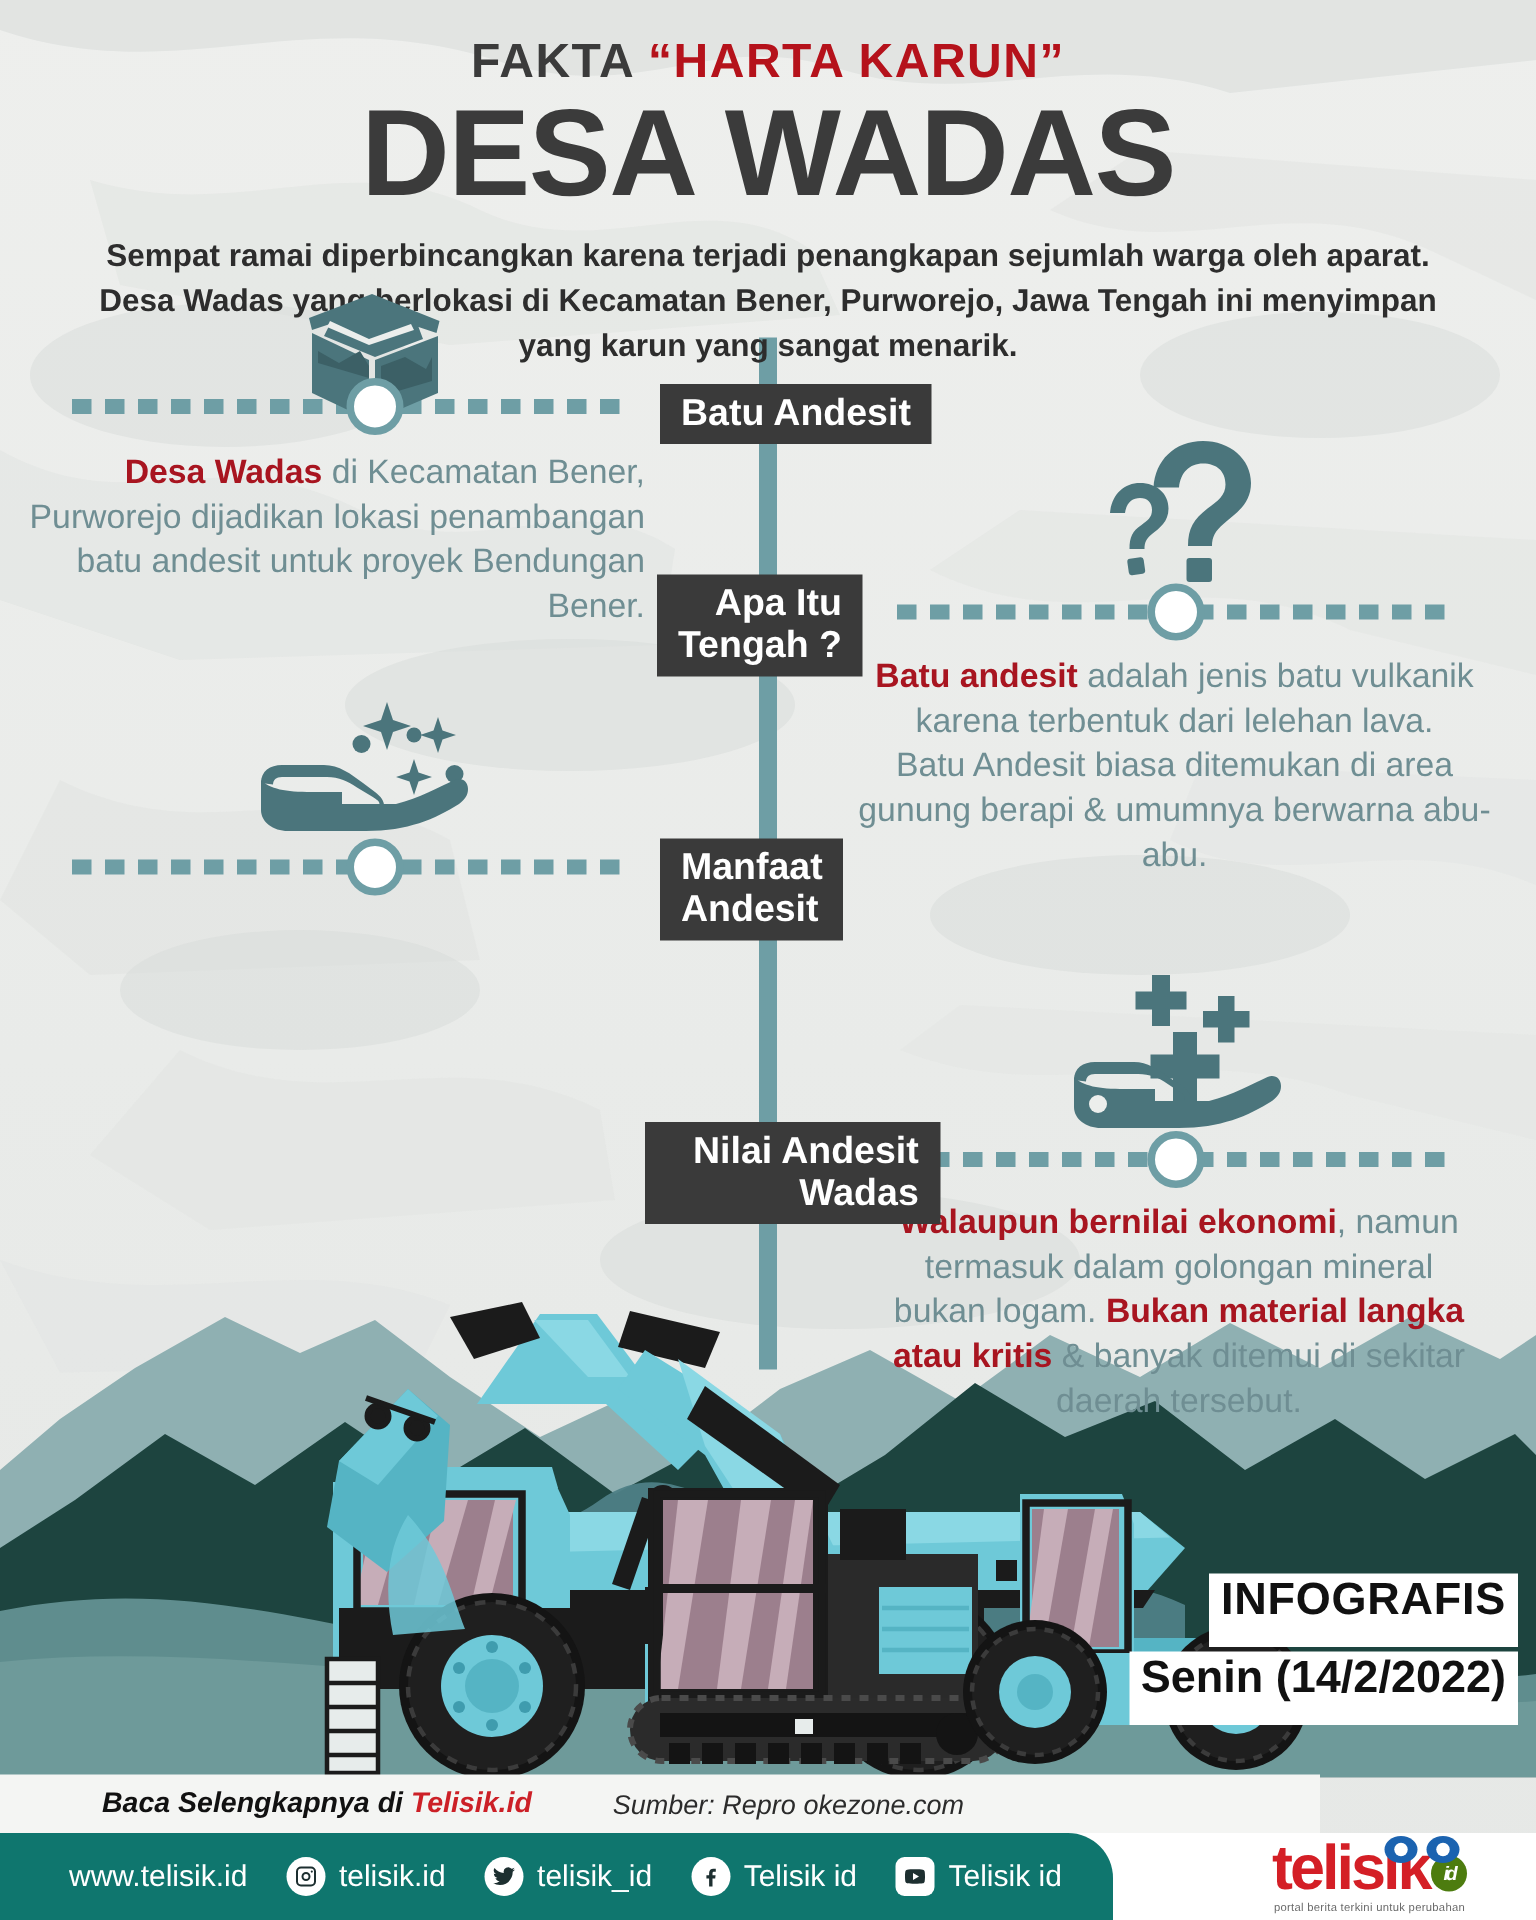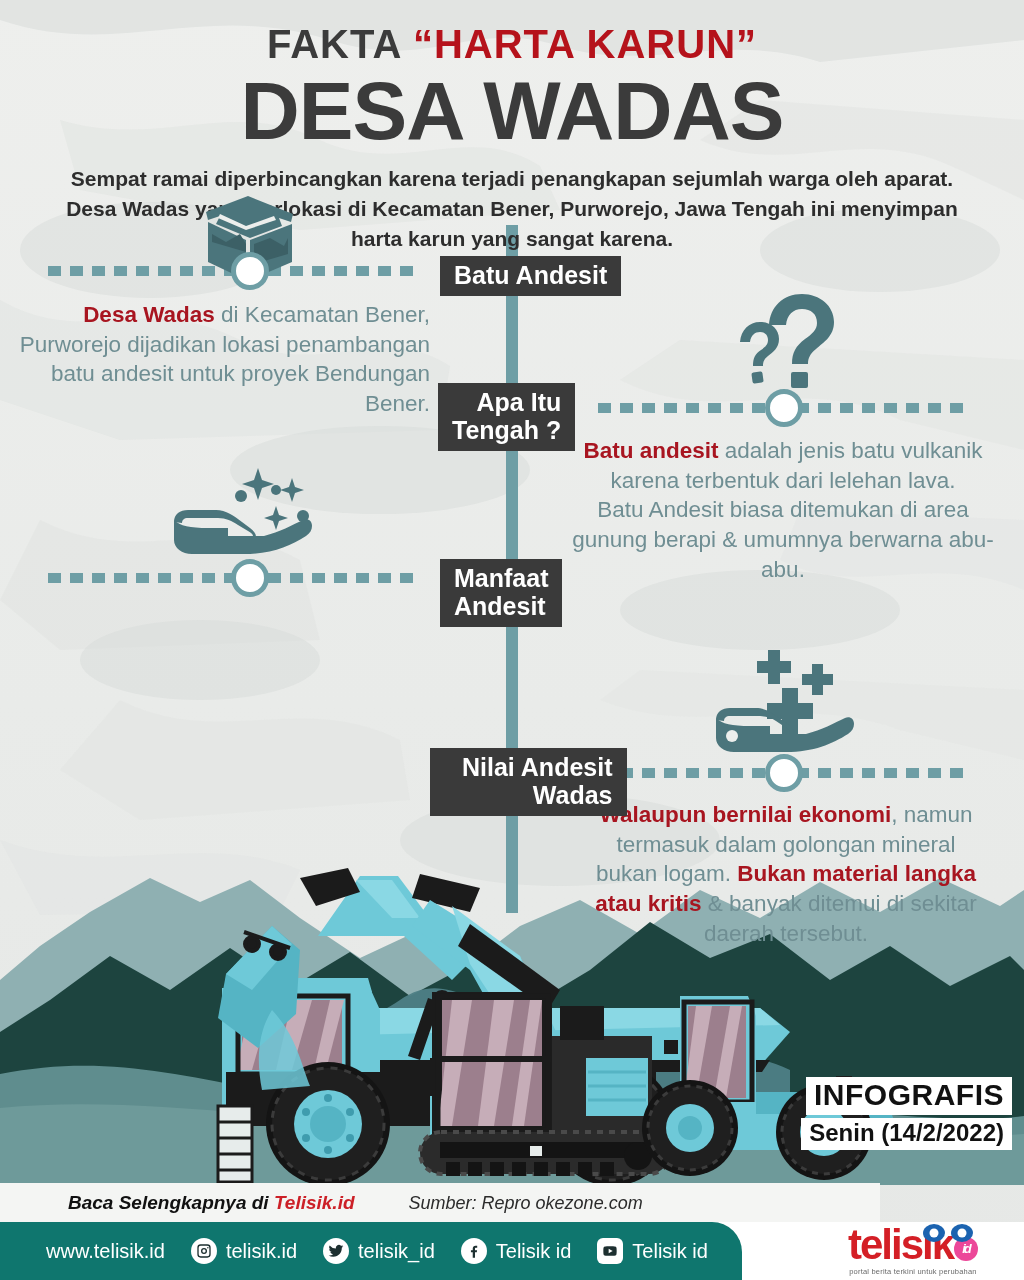--- a/index.html
+++ b/index.html
@@ -11,21 +11,21 @@
     overflow:hidden;
   }
   .page { position:relative; width:1024px; height:1280px; overflow:hidden; background:#eceeec; }
 
   
   .texture { position:absolute; inset:0; z-index:0; pointer-events:none; }
   .texture svg { width:100%; height:100%; display:block; }
 
   
   .header { position:absolute; top:0; left:0; width:1024px; z-index:5; text-align:center; }
-  .kicker { margin-top:24px; font-size:40px; font-weight:bold; letter-spacing:1px; line-height:1.0; color:#3b3b3b; }
+  .kicker { margin-top:24px; font-size:32px; font-weight:bold; letter-spacing:1px; line-height:1.0; color:#3b3b3b; }
   .kicker .red { color:#b5121b; }
   .bigtitle { font-size:82px; font-weight:bold; letter-spacing:-1px; line-height:1.05; color:#3b3b3b; margin-top:4px; }
   .intro { margin-top:10px; font-size:21px; line-height:1.42; color:#2d2d2d; width:920px; margin-left:auto; margin-right:auto;font-weight:bold; }
 
   
   .spine { position:absolute; left:506px; top:225px; width:12px; height:688px; background:#6e9ea5; z-index:3; }
   .dotline { position:absolute; height:10px; display:flex; align-items:center; z-index:4; }
   .dotline i { display:block; width:13px; height:10px; background:#6e9ea5; margin-right:9px; }
 
   .node { position:absolute; width:38px; height:38px; border-radius:50%; background:#ffffff; border:5px solid #6e9ea5; z-index:7; }
@@ -42,23 +42,23 @@
 
   
   .icon { position:absolute; z-index:6; }
 
   
   .scene { position:absolute; left:0; bottom:95px; width:1024px; height:325px; z-index:2; overflow:hidden; }
   .scene svg { display:block; width:1024px; height:325px; }
 
   
   .stamp { position:absolute; right:12px; bottom:130px; z-index:9; text-align:right; }
-  .stamp span { display:inline-block; background:#fff; color:#111; font-weight:bold; padding:1px 8px 3px 8px; }
+  .stamp span { display:inline-block; background:#fff; color:#111; font-weight:bold; padding:1px 8px 14px 8px; }
   .stamp .s1 { font-size:30px; letter-spacing:0.5px; }
-  .stamp .s2 { font-size:24px; margin-top:3px; }
+  .stamp .s2 { font-size:30px; margin-top:3px; }
 
   
   .credit { position:absolute; left:0; bottom:57px; width:880px; height:40px; background:#f4f5f3; z-index:9;
             display:flex; align-items:center; }
   .credit .c1 { margin-left:68px; font-size:19px; font-weight:bold; font-style:italic; color:#111; }
   .credit .c1 em { color:#cc2027; font-style:italic; }
   .credit .c2 { margin-left:54px; font-size:18px; font-style:italic; color:#2b2b2b; }
 
   
   .footer { position:absolute; left:0; bottom:0; width:1024px; height:58px; background:#ffffff; z-index:9; }
@@ -66,21 +66,21 @@
              border-top-right-radius:30px; display:flex; align-items:center; z-index:10; }
   .footbar .site { margin-left:46px; font-size:20px; color:#fff; font-weight:500; }
   .soc { display:flex; align-items:center; margin-left:26px; }
   .soc .glyph { width:26px; height:26px; border-radius:50%; background:#fff; display:flex; align-items:center;
                 justify-content:center; margin-right:9px; }
   .soc .glyph svg { width:16px; height:16px; fill:#1d2f30; }
   .soc .lbl { font-size:20px; color:#fff; }
 
   .logo { position:absolute; right:22px; bottom:4px; width:178px; text-align:center; z-index:11; }
   .logo .word { font-size:42px; font-weight:bold; color:#d41f26; letter-spacing:-2px; line-height:1; position:relative; }
-  .logo .idball { display:inline-block; width:24px; height:24px; border-radius:50%; background:#ec4899; color:#fff;
+  .logo .idball { display:inline-block; width:24px; height:24px; border-radius:50%; background:#4d7c0f; color:#fff;
                   font-size:13px; font-style:italic; line-height:24px; vertical-align:6px; margin-left:1px; }
   .logo .eyes { position:absolute; left:98px; top:-16px; }
   .logo .tagline { font-size:7.5px; color:#6a6a6a; letter-spacing:0.2px; margin-top:1px; }
 </style>
 </head>
 <body>
 
 <div class="page">
 
   <div class="texture">
@@ -117,21 +117,21 @@
   </div>
 
   <div class="header">
     <div class="kicker">
       <span>FAKTA </span><span class="red">“HARTA KARUN”</span>
     </div>
     <div class="bigtitle">DESA WADAS</div>
     <div class="intro">
       <div>Sempat ramai diperbincangkan karena terjadi penangkapan sejumlah warga  oleh aparat.</div>
       <div>Desa Wadas yang berlokasi di Kecamatan Bener, Purworejo, Jawa Tengah  ini  menyimpan</div>
-      <div>harta karun yang sangat karena.</div>
+      <div>yang karun yang sangat menarik.</div>
     </div>
   </div>
 
   <div class="spine"></div>
 
   <div class="icon" style="left:196px; top:192px; width:108px; height:92px;">
     <svg viewBox="0 0 108 92" width="108" height="92">
       <g fill="#4b757c">
         <path d="M52 4 L97 22 L95 30 L83 26 L86 34 L54 46 L20 32 L24 24 L12 28 L10 20 Z"></path>
         <path d="M12 30 L50 48 L50 88 L12 70 Z"></path>

